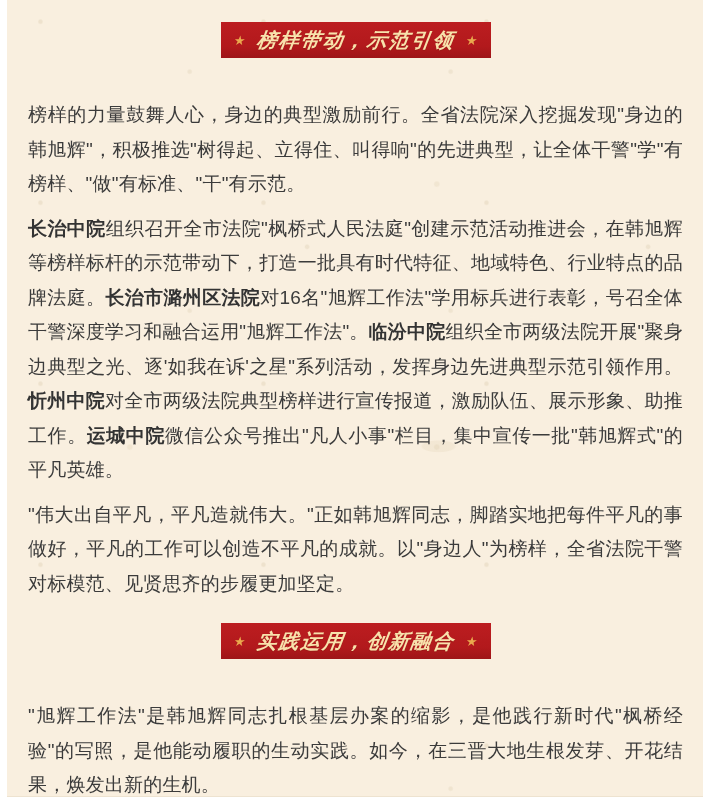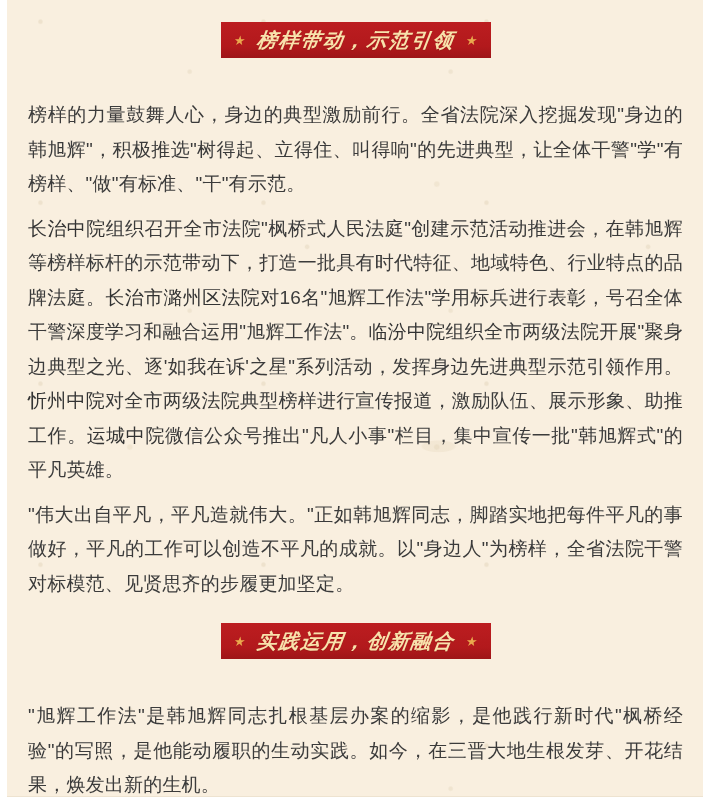--- a/index.html
+++ b/index.html
@@ -73,21 +73,21 @@
   }
   .para {
     width: 655px;
     margin: 10px 0;
     font-size: 19px;
     line-height: 34.5px;
     color: #3b3b3b;
     text-align: justify;
     letter-spacing: 0.2px;
   }
-  .para .b { font-weight: 400; color: #333333; }
+  .para .b { font-weight: 700; color: #333333; }
   .lead { margin-top: 40px; }
 </style>
 </head>
 <body>
 
 <div class="paper">
   <div class="content">
 
     <div class="banner-wrap">
       <div class="banner">

